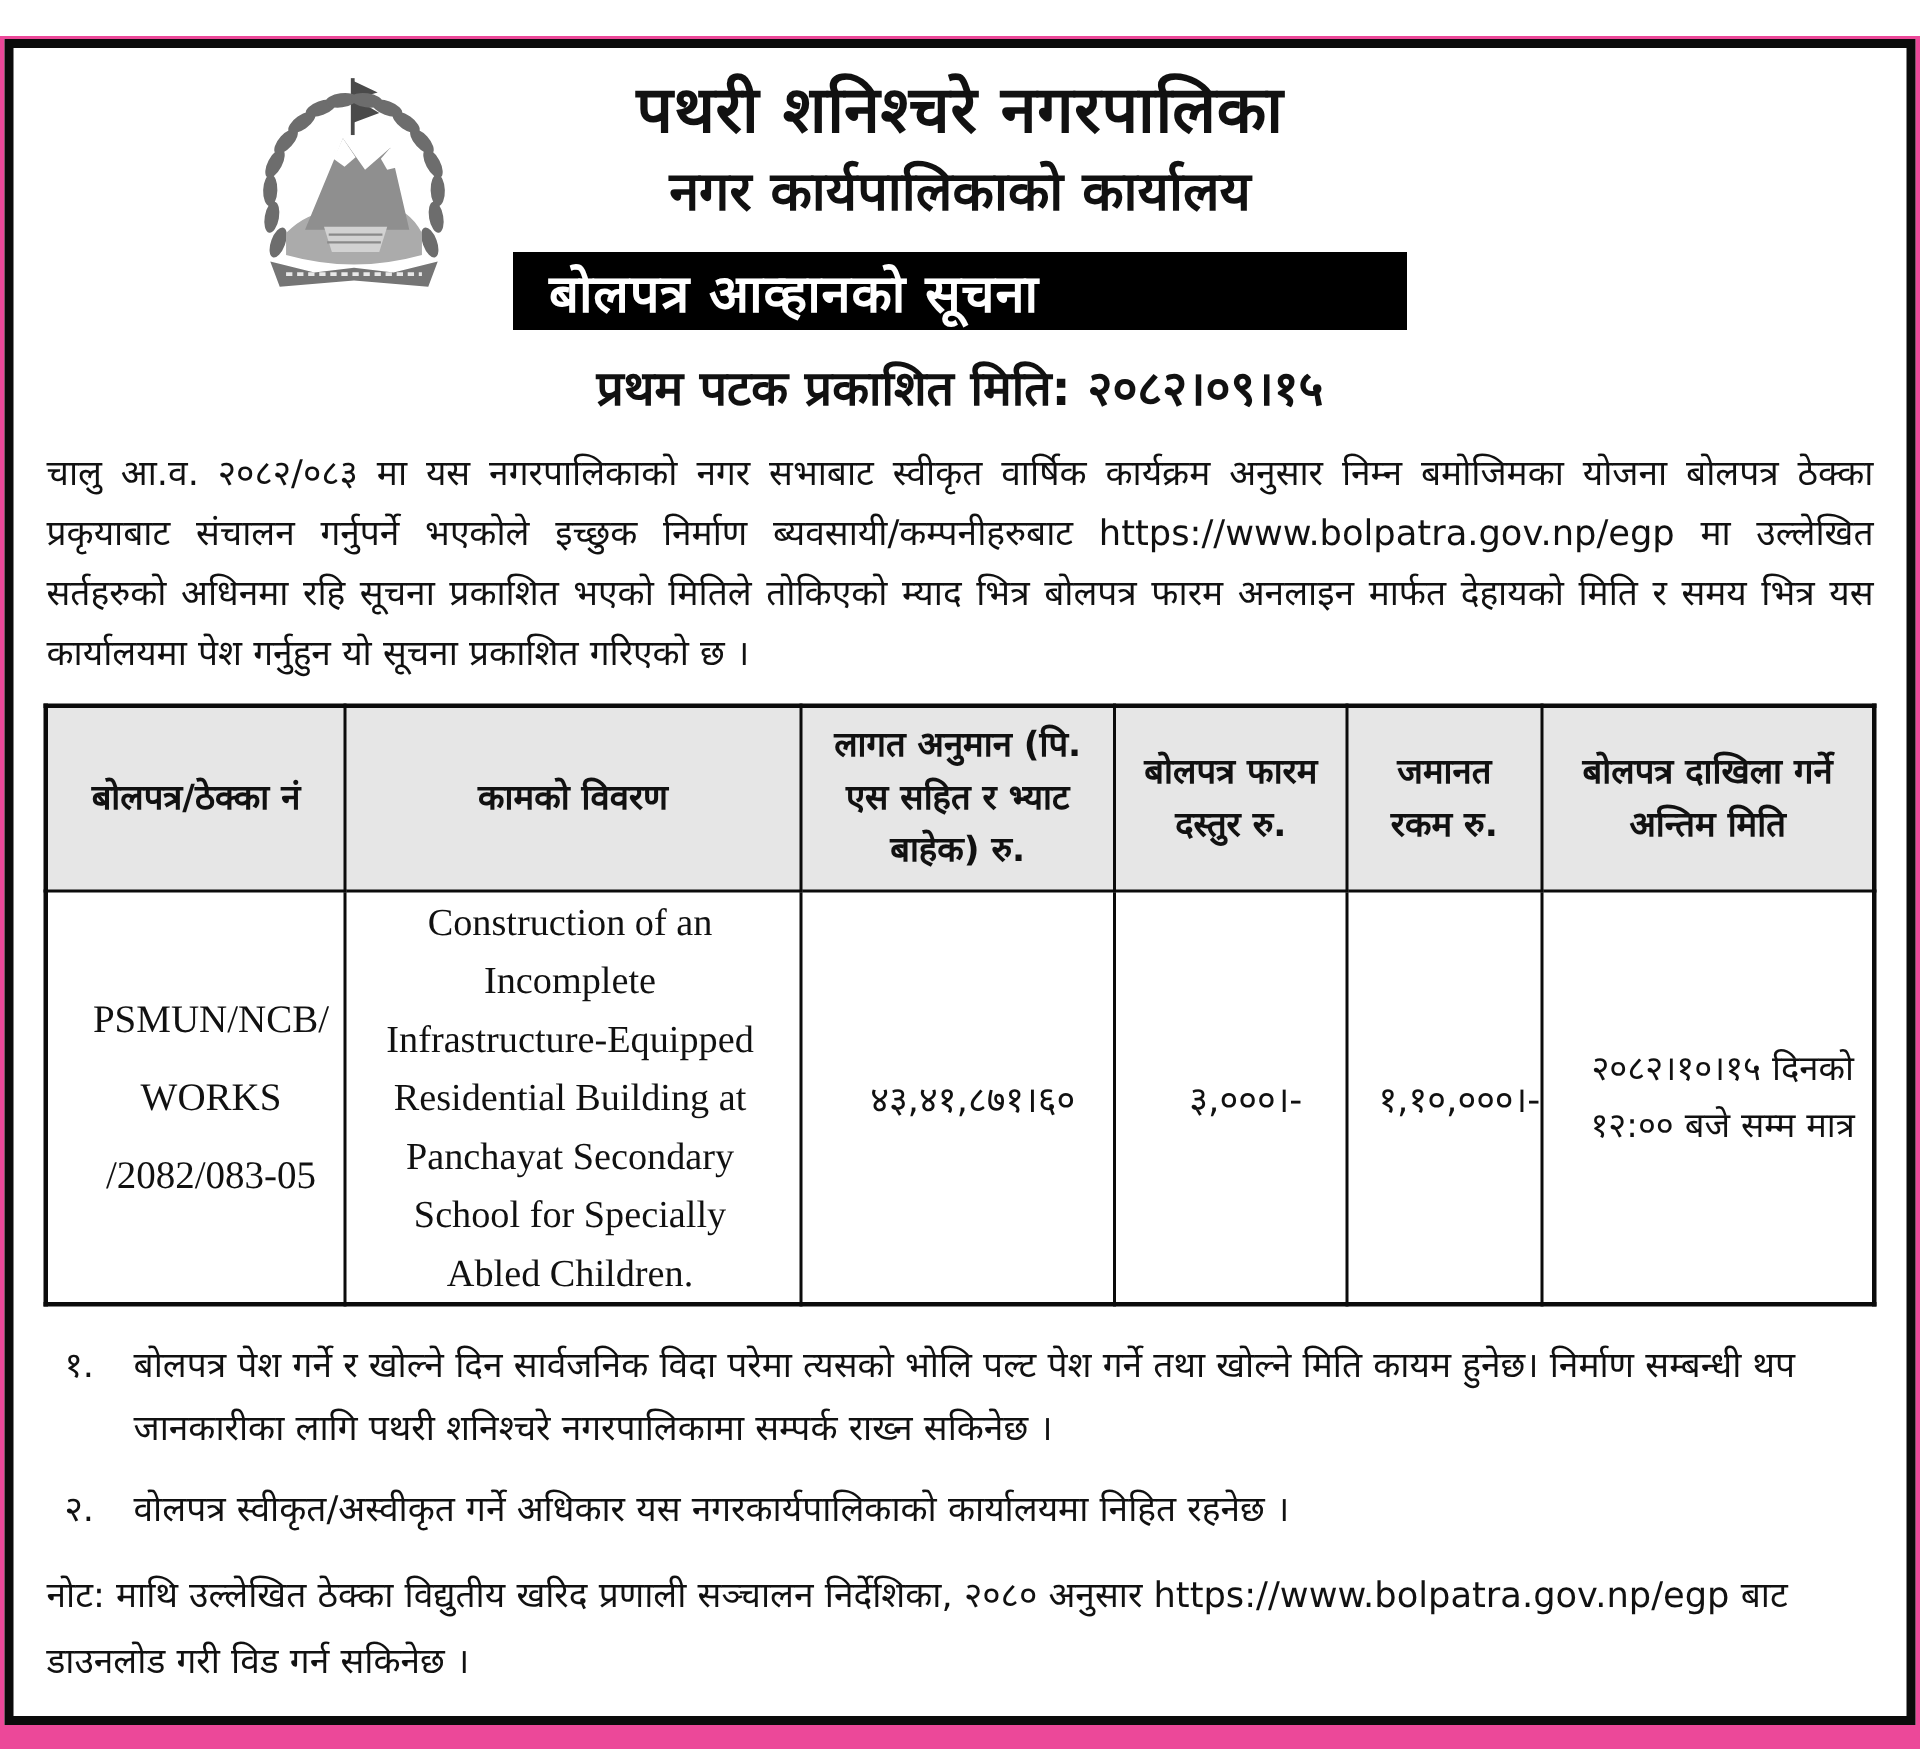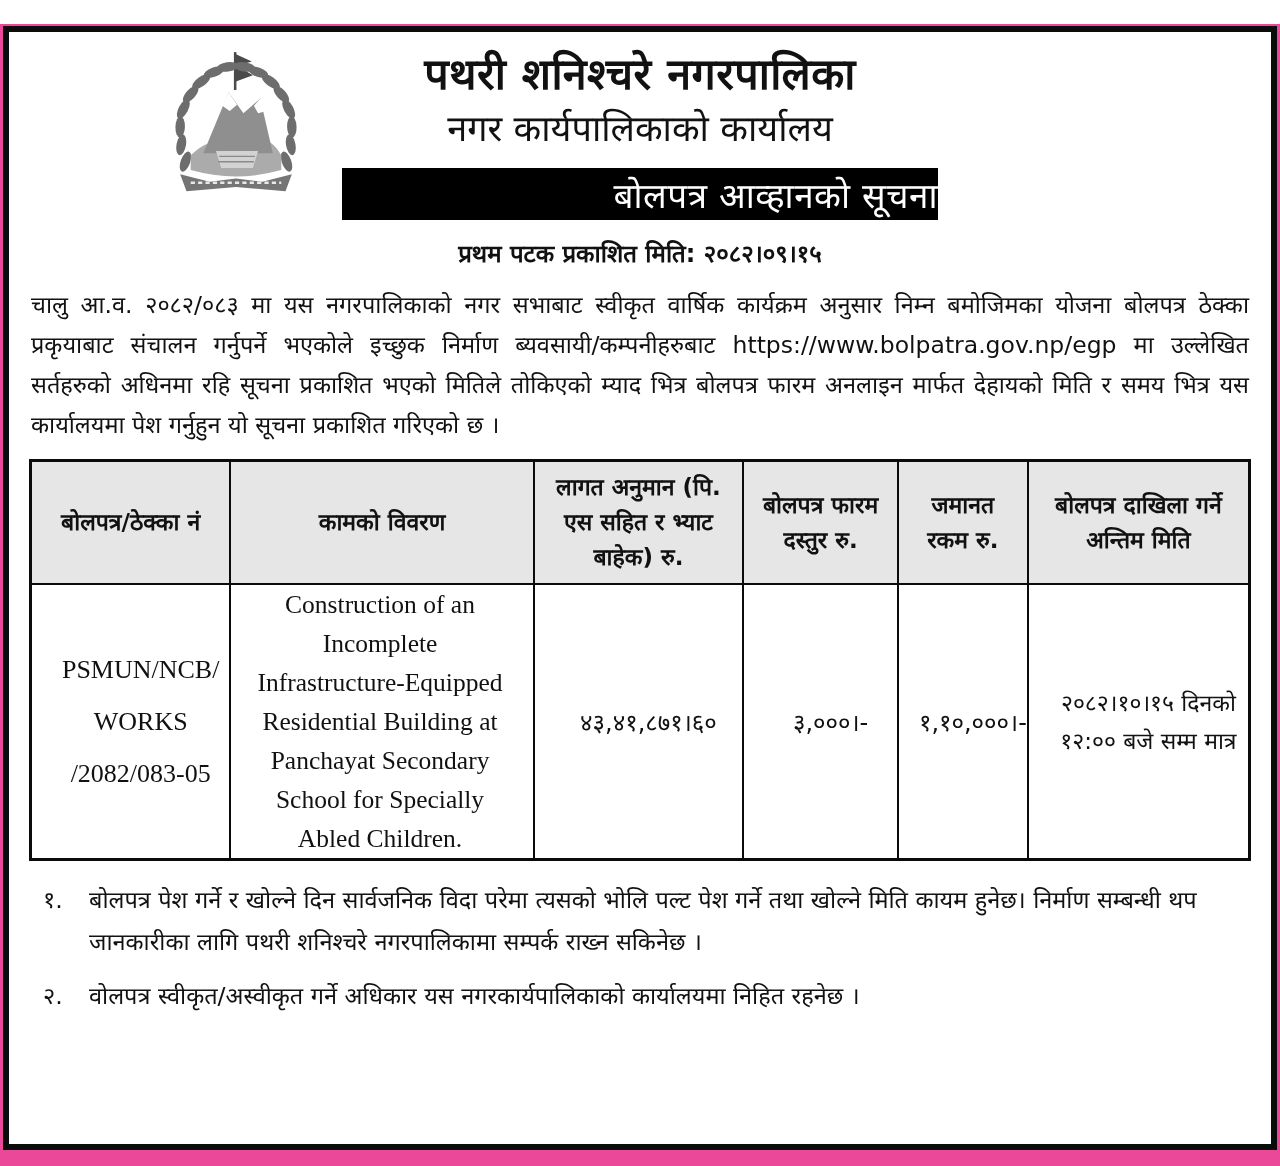--- a/index.html
+++ b/index.html
@@ -18,33 +18,34 @@
     background: #fff;
     overflow: hidden;
   }
   
   .header { position: relative; padding-top: 16px; text-align: center; }
   .emblem {
     position: absolute; left: 158px; top: 18px;
     width: 138px; height: 158px;
   }
   .muni-title   { font-size: 43px; font-weight: 700; line-height: 52px; letter-spacing: 0.5px; }
-  .office-title { font-size: 36px; font-weight: 400; line-height: 46px; margin-top: 6px; text-align: center; }
+  .office-title { font-size: 36px; font-weight: 700; line-height: 46px; margin-top: 6px; text-align: center; }
   .address-line { font-size: 25px; font-weight: 700; line-height: 32px; margin-top: 16px; }
   
   .banner {
     margin: 16px auto 0 auto;
     width: 596px; height: 52px;
     background: #000;
     color: #fff;
-    font-size: 35px; font-weight: 400;
-    display: flex; align-items: center; justify-content: flex-end;
+    font-size: 35px; font-weight: 700;
+    display: flex; align-items: center; justify-content: flex-start;
     letter-spacing: 0.5px;
+    padding-left: 24px;
   }
-  .published { margin-top: 16px; text-align: center; font-size: 24px; font-weight: 700; }
+  .published { margin-top: 16px; text-align: center; font-size: 32px; font-weight: 700; }
   
   .intro {
     margin: 16px 22px 0 22px;
     font-size: 23.5px;
     line-height: 40px;
     text-align: justify;
   }
   
   table.bid-table {
     width: 1222px;
@@ -179,15 +180,16 @@
       <div class="note-row">
         <div class="note-num">१.</div>
         <div class="note-text">बोलपत्र पेश गर्ने र खोल्ने दिन सार्वजनिक विदा परेमा त्यसको भोलि पल्ट पेश गर्ने तथा खोल्ने मिति कायम हुनेछ।  निर्माण सम्बन्धी थप जानकारीका लागि पथरी शनिश्चरे नगरपालिकामा सम्पर्क राख्न सकिनेछ ।</div>
       </div>
       <div class="note-row">
         <div class="note-num">२.</div>
         <div class="note-text">वोलपत्र स्वीकृत/अस्वीकृत गर्ने अधिकार यस नगरकार्यपालिकाको कार्यालयमा निहित रहनेछ ।</div>
       </div>
     </div>
 
+    <div class="footnote">नोट: माथि उल्लेखित ठेक्का विद्युतीय खरिद प्रणाली सञ्चालन निर्देशिका, २०८० अनुसार https://www.bolpatra.gov.np/egp बाट डाउनलोड गरी विड गर्न सकिनेछ ।</div>
 
   </div>
 </div>
 
 </body></html>

